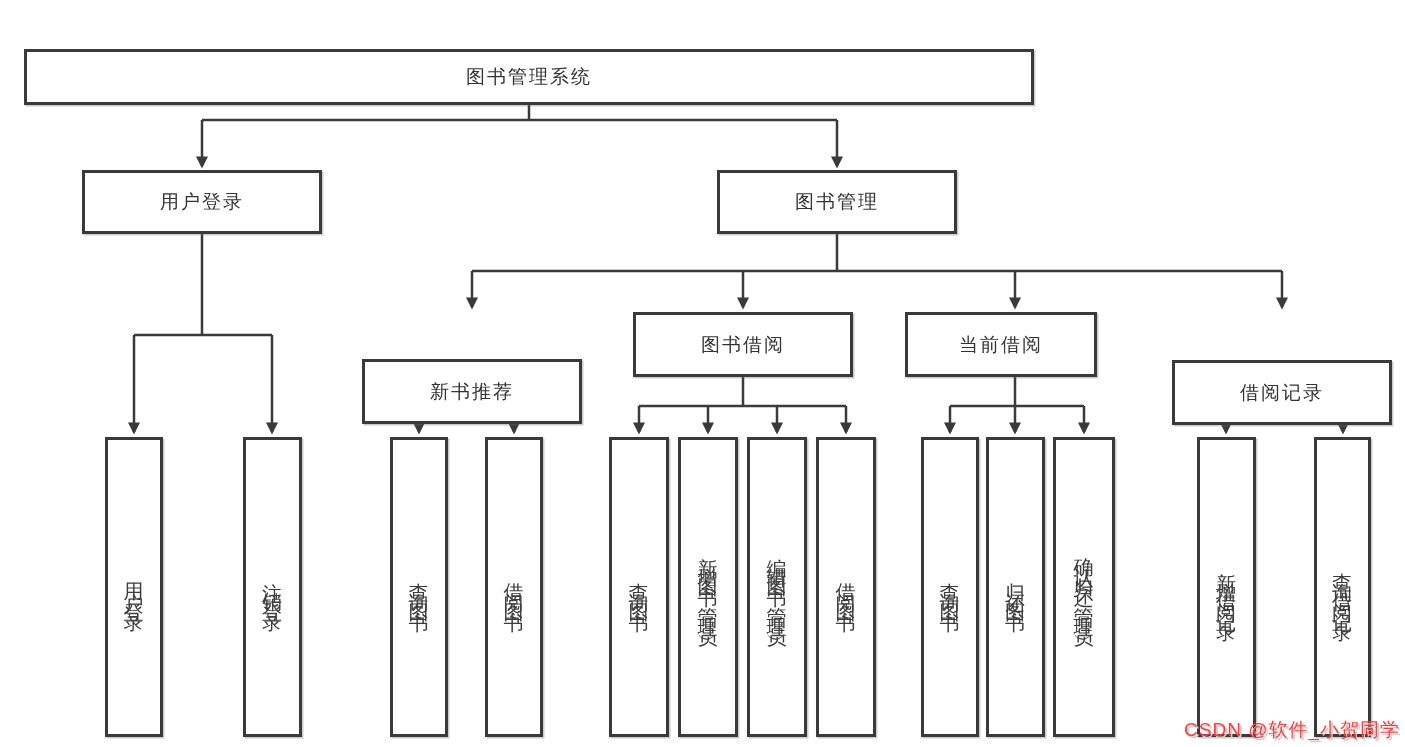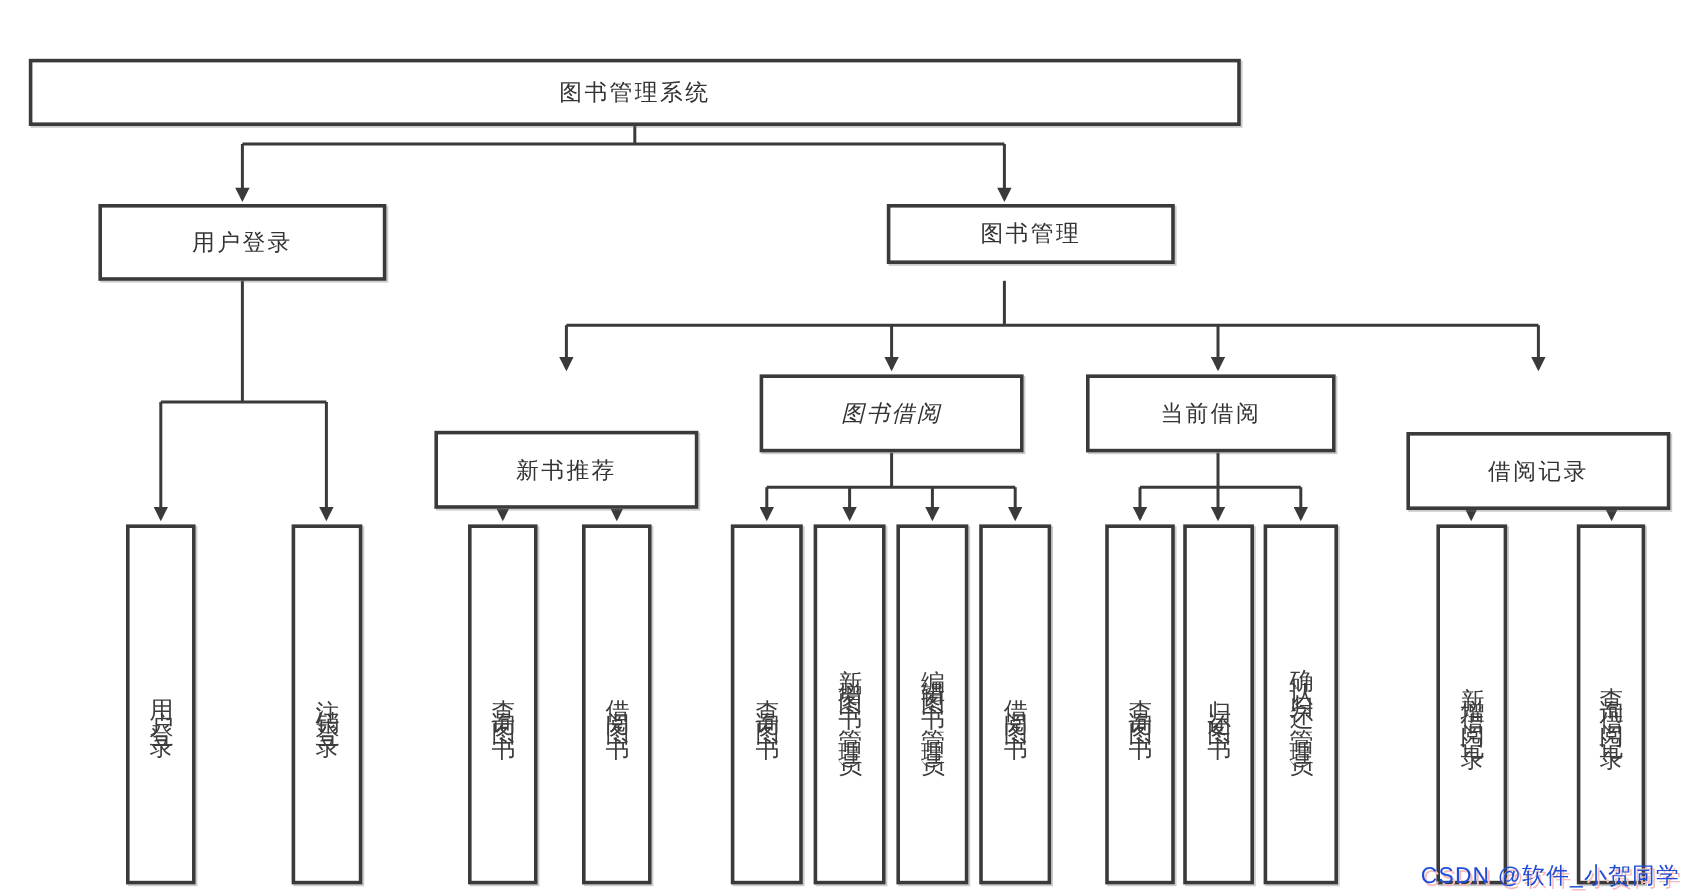--- a/index.html
+++ b/index.html
@@ -17,21 +17,21 @@
   .hlabel { font-size:19px; letter-spacing:2px; white-space:nowrap; }
   .leafbox { top:437px; height:300px; }
   .vtext {
     writing-mode:vertical-rl; text-orientation:mixed;
     font-size:20px; letter-spacing:10px; line-height:1;
     color:#3c3c3c; white-space:nowrap;
   }
   .watermark {
     position:absolute; right:5px; bottom:4px;
     font-size:19px; letter-spacing:1px;
-    color:#1d4ed8; text-shadow:2px 2px 0 #f5bcbc;
+    color:#ef4444; text-shadow:2px 2px 0 #f5bcbc;
   }
 </style>
 </head>
 <body>
 
 <div class="canvas">
 
   <svg class="connectors" viewBox="0 0 1405 747" xmlns="http://www.w3.org/2000/svg">
     <defs>
       <marker id="arrow" viewBox="0 0 10 10" refX="8" refY="5" markerWidth="16" markerHeight="12" orient="auto" markerUnits="userSpaceOnUse">
@@ -96,31 +96,31 @@
     </g>
   </svg>
 
   <div class="node" style="left:24px; top:13px; width:1010px; height:56px;margin-top:36px;">
     <span class="hlabel">图书管理系统</span>
   </div>
 
   <div class="node" style="left:82px; top:170px; width:240px; height:64px;">
     <span class="hlabel">用户登录</span>
   </div>
-  <div class="node" style="left:739px; top:170px; width:240px; height:50px;">
+  <div class="node" style="left:717px; top:170px; width:240px; height:64px;">
     <span class="hlabel">图书管理</span>
   </div>
 
   <div class="node" style="left:362px; top:312px; width:220px; height:65px;margin-top:47px;">
     <span class="hlabel">新书推荐</span>
   </div>
-  <div class="node" style="left:633px; top:312px; width:220px; height:65px;font-style:italic;">
+  <div class="node" style="left:633px; top:312px; width:220px; height:65px;">
     <span class="hlabel">图书借阅</span>
   </div>
-  <div class="node" style="left:905px; top:312px; width:208px; height:65px;">
+  <div class="node" style="left:905px; top:312px; width:192px; height:65px;">
     <span class="hlabel">当前借阅</span>
   </div>
   <div class="node" style="left:1172px; top:312px; width:220px; height:65px;margin-top:48px;">
     <span class="hlabel">借阅记录</span>
   </div>
 
   <div class="node leafbox" style="left:105px; width:58px;">
     <span class="vtext">用户登录</span>
   </div>
   <div class="node leafbox" style="left:243px; width:59px;">

